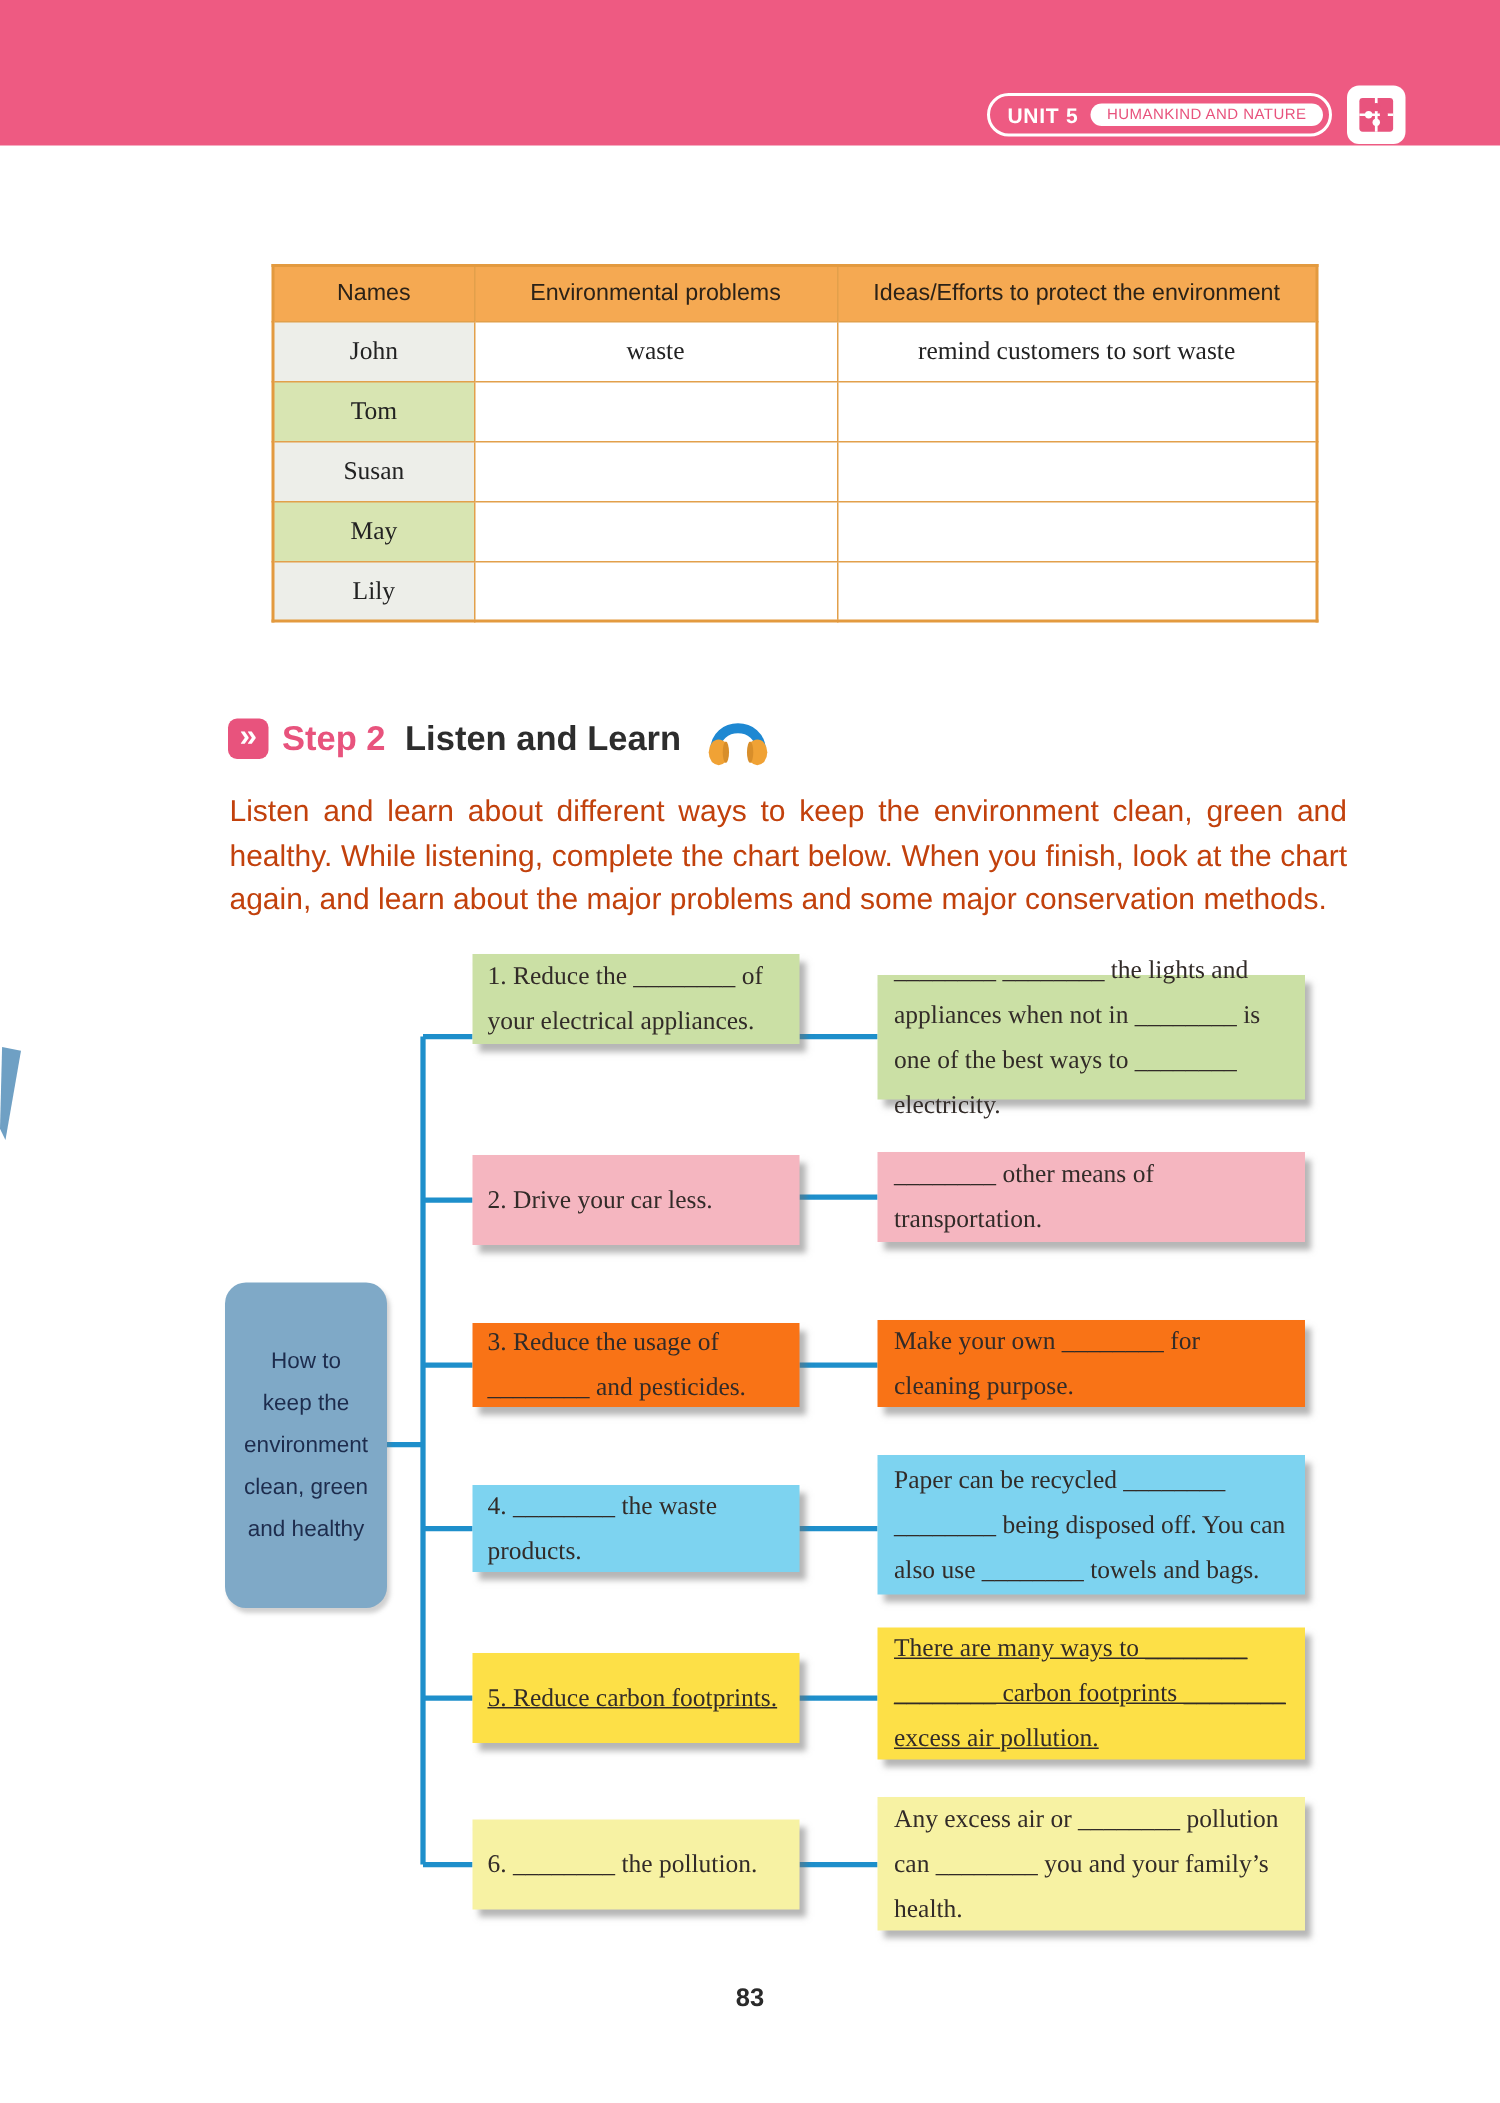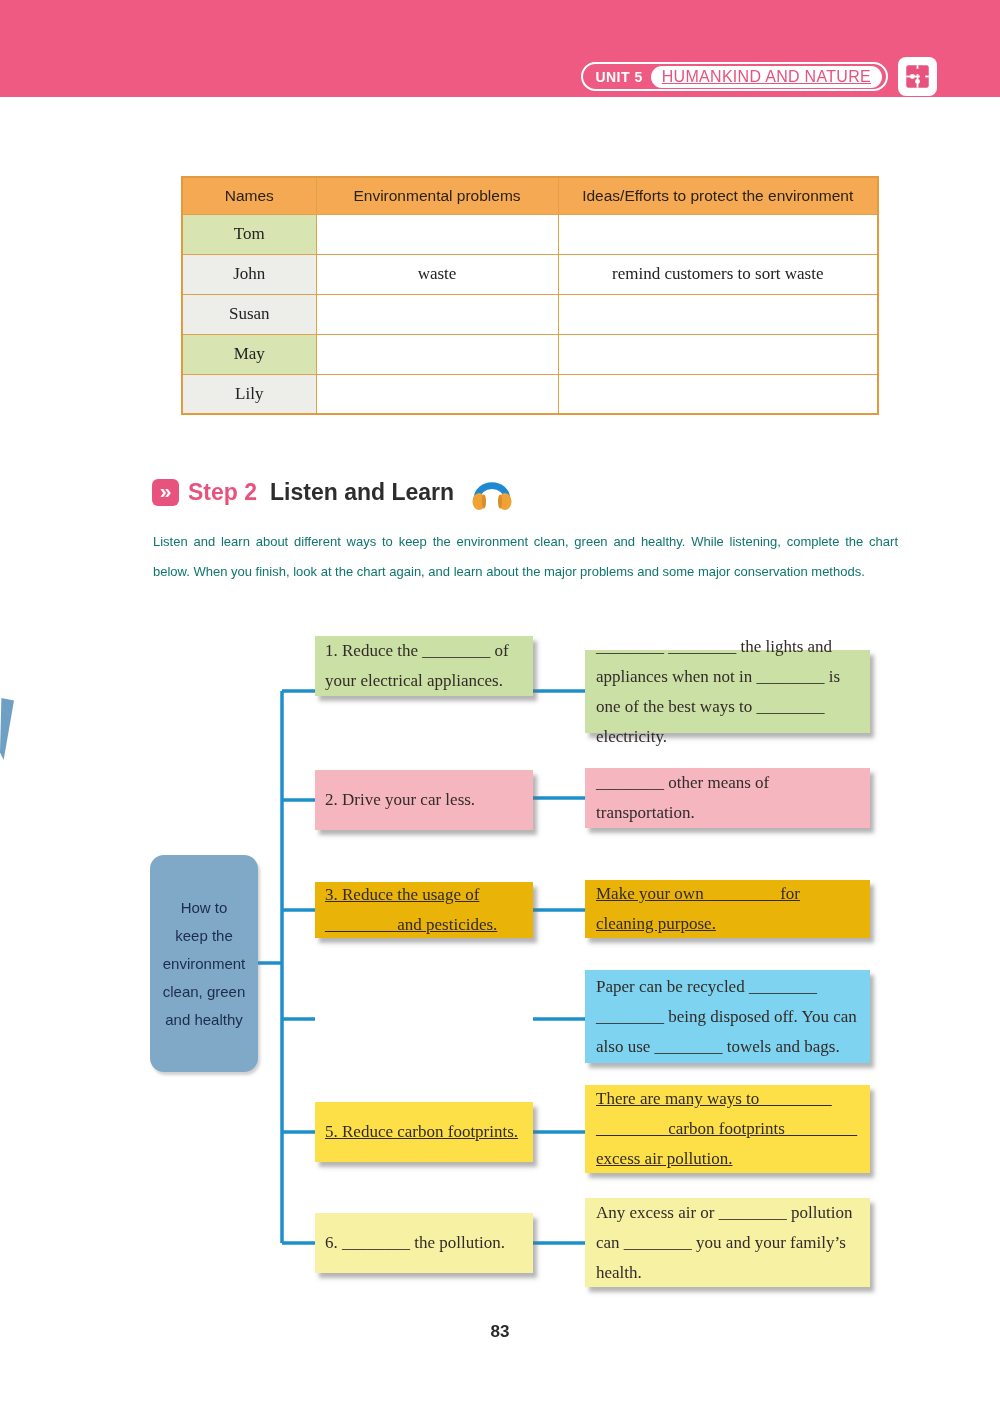--- a/index.html
+++ b/index.html
@@ -12,21 +12,21 @@
   
   .band { position:absolute; left:0; top:0; width:1000px; height:97px; background:#EE5A82; }
   .unit-badge {
     position:absolute; right:112px; top:62px; height:29px;
     display:flex; align-items:center; gap:8px;
     border:2px solid #ffffff; border-radius:15px; padding:0 4px 0 12px;
   }
   .unit-label { color:#ffffff; font-weight:bold; font-size:14px; letter-spacing:.5px; }
   .unit-pill {
     background:#ffffff; border-radius:11px; padding:2px 11px;
-    color:#E8537D; font-size:16px; letter-spacing:.3px; white-space:nowrap;text-decoration:underline;
+    color:#E8537D; font-size:10px; letter-spacing:.3px; white-space:nowrap;
   }
   .puzzle-box {
     position:absolute; right:63px; top:57px; width:39px; height:39px;
     background:#ffffff; border-radius:8px; display:flex; align-items:center; justify-content:center;
   }
 
   
   .survey { position:absolute; left:181px; top:176px; border-collapse:collapse; table-layout:fixed; }
   .survey th, .survey td { border:1px solid #E2A04B; }
   .survey { border:2px solid #E39A3F; }
@@ -48,42 +48,42 @@
     font-size:21px; font-weight:bold; display:flex; align-items:center; justify-content:center;
     padding-bottom:3px;
   }
   .step-label { color:#E8537D; font-size:23px; font-weight:bold; }
   .step-title { color:#2d2d2d; font-size:23px; font-weight:bold; margin-left:4px; }
   .step-row svg { margin-left:6px; }
 
   
   .intro {
     position:absolute; left:153px; top:527px; width:745px;
-    font-size:13px; line-height:29.5px; color:#0f766e; text-align:justify;
+    font-size:20px; line-height:29.5px; color:#c2410c; text-align:justify;
   }
 
   
   .flow-lines { position:absolute; left:0; top:0; width:1000px; height:1402px; pointer-events:none; }
   .root-box {
     position:absolute; left:150px; top:855px; width:108px; height:217px;
     background:#7FA9C7; border-radius:14px; color:#1D2C4D;
     display:flex; align-items:center; justify-content:center; text-align:center;
     font-size:15px; line-height:28px; padding:0 13px;
     box-shadow:2px 3px 3px rgba(120,120,120,.35);
   }
   .lbox, .rbox {
     position:absolute; font-family:"Liberation Serif", serif; font-size:17px;
     color:#322b28; line-height:30px; display:flex; align-items:center;
     box-shadow:4px 5px 4px rgba(110,110,110,.5);
   }
   .lbox { left:315px; width:218px; padding:4px 10px; }
   .rbox { left:585px; width:285px; padding:6px 11px; }
   .c0 { background:#CBE0A5; }
   .c1 { background:#F5B6C0; }
-  .c2 { background:#eab308;text-decoration:underline; }
+  .c2 { background:#f97316; }
   .c3 { background:#7DD3F0; }
   .c4 { background:#fde047;text-decoration:underline; }
   .c5 { background:#F7F2A3; }
   .lp0 { top:636px;  height:60px; }
   .lp1 { top:770px;  height:60px; }
   .lp2 { top:882px;  height:56px; }
   .lp3 { top:990px;  height:58px; }
   .lp4 { top:1102px; height:60px; }
   .lp5 { top:1213px; height:60px; }
   .rp0 { top:650px;  height:83px; }
@@ -134,28 +134,28 @@
       </colgroup>
     <thead>
       <tr>
         <th>Names</th>
         <th>Environmental problems</th>
         <th>Ideas/Efforts to protect the environment</th>
       </tr>
     </thead>
     <tbody>
       <tr>
-        <td class="name-green">Tom</td>
-        <td></td>
-        <td></td>
-      </tr>
-      <tr>
         <td class="name-gray">John</td>
         <td>waste</td>
         <td>remind customers to sort waste</td>
+      </tr>
+      <tr>
+        <td class="name-green">Tom</td>
+        <td></td>
+        <td></td>
       </tr>
       <tr>
         <td class="name-gray">Susan</td>
         <td></td>
         <td></td>
       </tr>
       <tr>
         <td class="name-green">May</td>
         <td></td>
         <td></td>
@@ -206,20 +206,21 @@
 
   <div class="lbox c0 lp0">1. Reduce the ________ of your electrical appliances.</div>
   <div class="rbox c0 rp0">________ ________ the lights and appliances when not in ________ is one of the best ways to ________ electricity.</div>
 
   <div class="lbox c1 lp1">2. Drive your car less.</div>
   <div class="rbox c1 rp1">________ other means of transportation.</div>
 
   <div class="lbox c2 lp2">3. Reduce the usage of ________ and pesticides.</div>
   <div class="rbox c2 rp2">Make your own ________ for cleaning purpose.</div>
 
+  <div class="lbox c3 lp3">4. ________ the waste products.</div>
   <div class="rbox c3 rp3">Paper can be recycled ________ ________ being disposed off. You can also use ________ towels and bags.</div>
 
   <div class="lbox c4 lp4">5. Reduce carbon footprints.</div>
   <div class="rbox c4 rp4">There are many ways to ________ ________ carbon footprints ________ excess air pollution.</div>
 
   <div class="lbox c5 lp5">6. ________ the pollution.</div>
   <div class="rbox c5 rp5">Any excess air or ________ pollution can ________ you and your family’s health.</div>
 
   <div class="wedge"></div>
 

